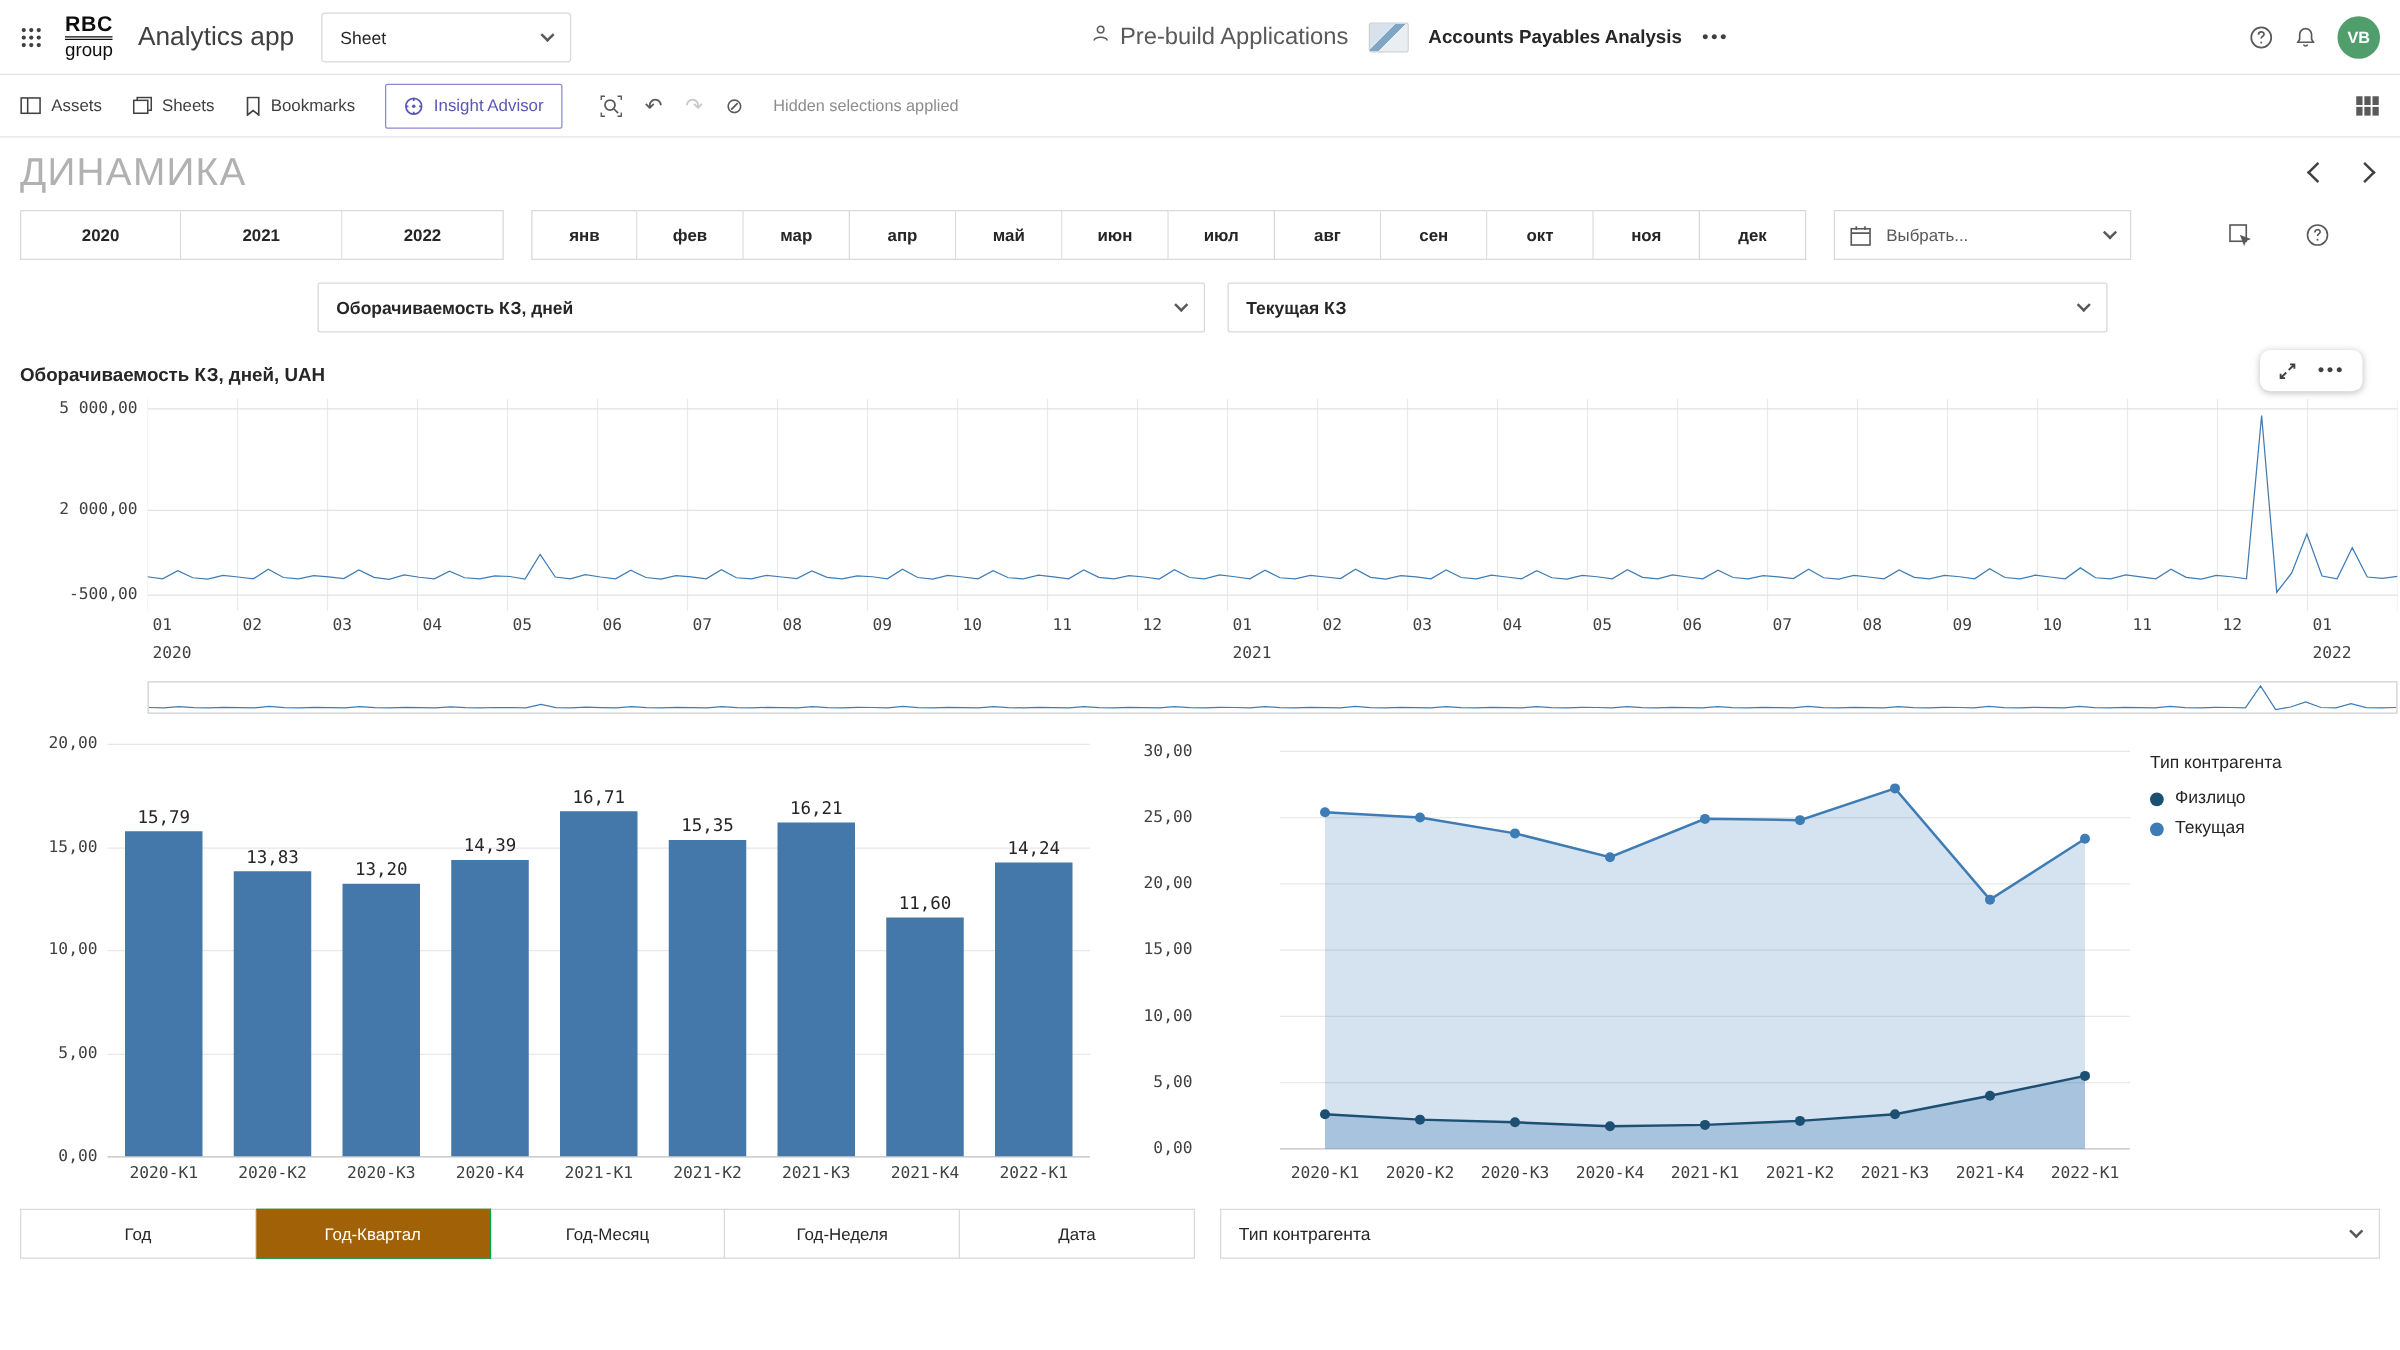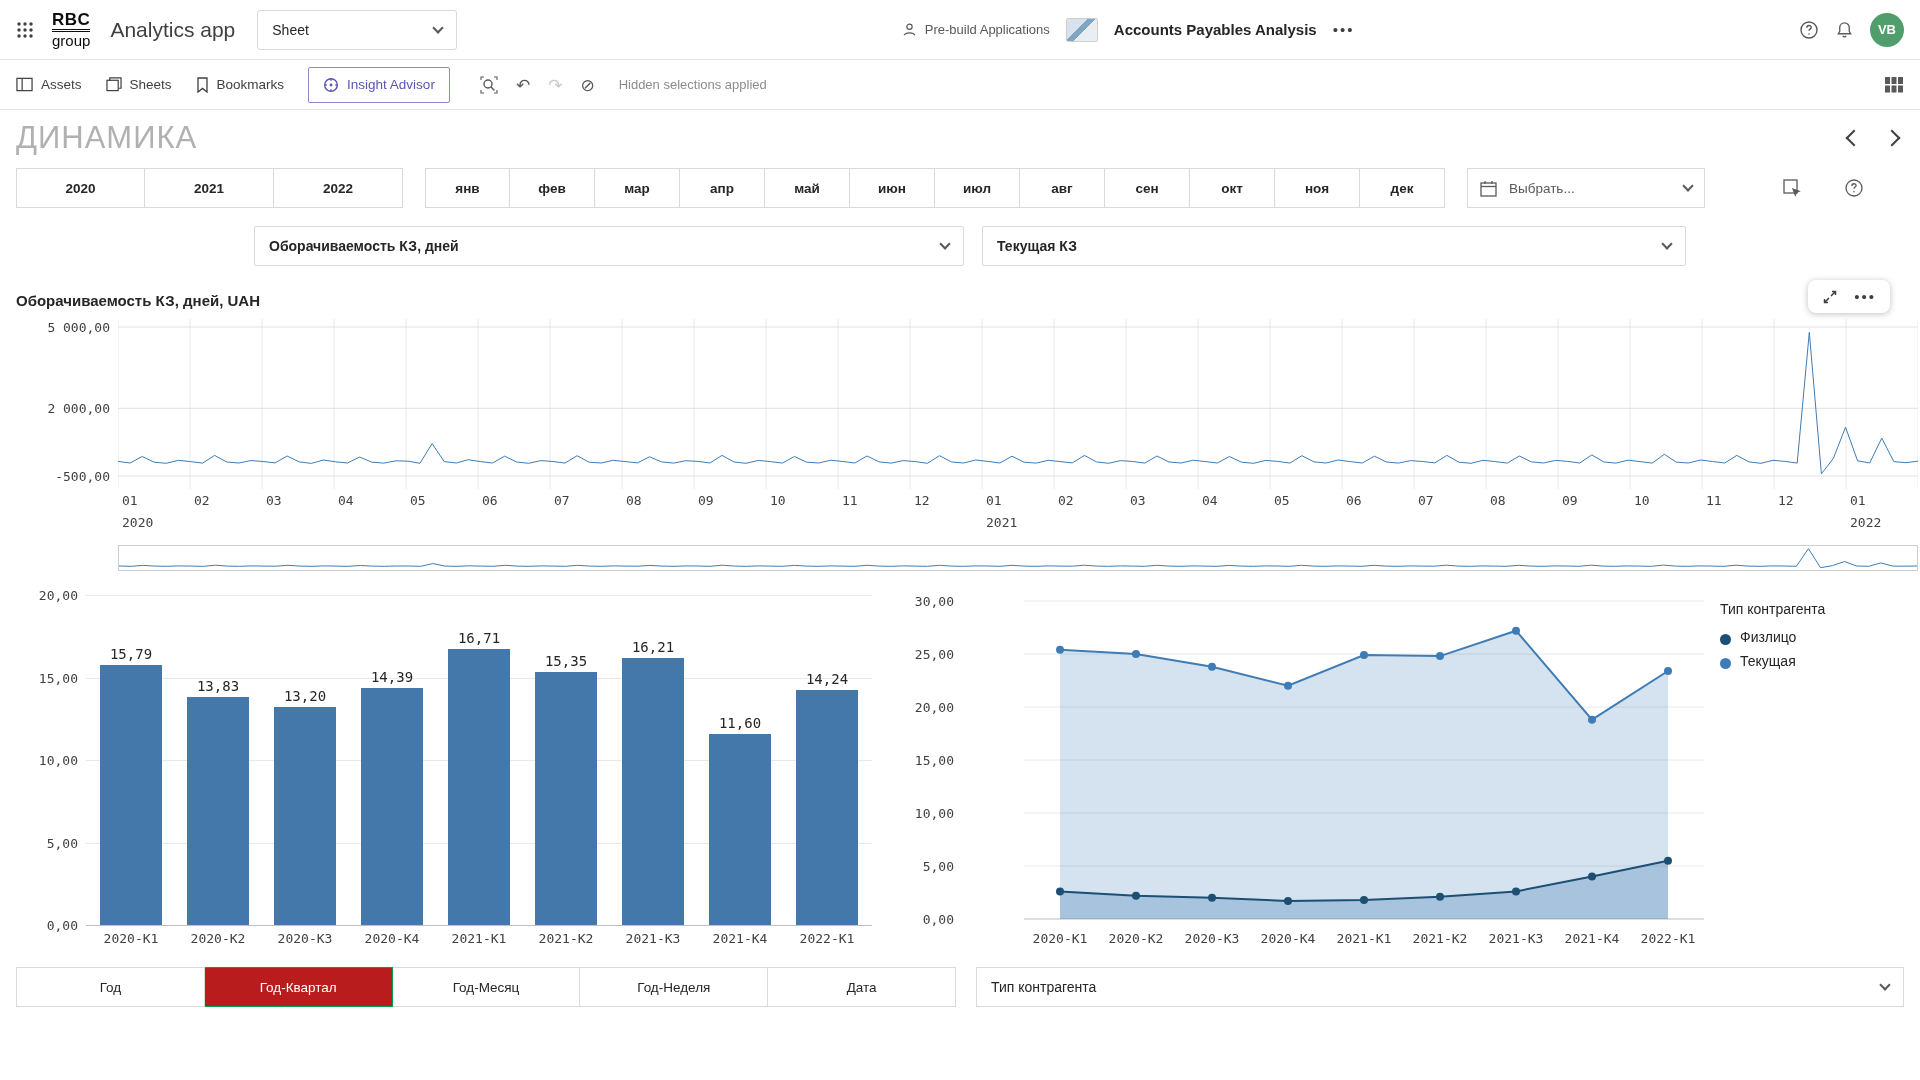--- a/index.html
+++ b/index.html
@@ -11,21 +11,21 @@
   
   .topbar{height:60px;display:flex;align-items:center;gap:14px;padding:0 16px;border-bottom:1px solid #e4e4e4;background:#fff}
   .iconbtn{display:flex;align-items:center;justify-content:center;cursor:pointer;color:#404040}
   .logo{display:flex;flex-direction:column;align-items:center;line-height:1;margin-left:4px}
   .logo .rbc{font-weight:bold;font-size:17px;color:#0d0d0d;border-bottom:3px double #0d0d0d;padding-bottom:1px;letter-spacing:.5px}
   .logo .group{font-size:15px;color:#0d0d0d;margin-top:1px}
   .app-title{font-size:21px;color:#404040;margin:0 8px 0 6px;white-space:nowrap}
   .sheet-select{width:200px;height:40px;border:1px solid #d9d9d9;border-radius:3px;display:flex;align-items:center;justify-content:space-between;padding:0 14px;font-size:14px;color:#262626;cursor:pointer;background:#fff}
   .chev{width:8px;height:8px;border-right:2px solid #595959;border-bottom:2px solid #595959;transform:rotate(45deg);margin-top:-4px}
   .center-cluster{display:flex;align-items:center;gap:16px;margin:0 auto}
-  .muted-label{font-size:13px;color:#595959;display:flex;align-items:center;gap:8px;cursor:pointer}
+  .muted-label{font-size:19px;color:#595959;display:flex;align-items:flex-start;gap:8px;cursor:pointer}
   .thumb{width:32px;height:24px;border:1px solid #cfcfcf;border-radius:2px;background:linear-gradient(135deg,#d7e2ec 0 40%,#7fa6c4 40% 55%,#e9eef3 55% 100%)}
   .doc-title{font-size:15px;font-weight:bold;color:#262626;white-space:nowrap}
   .more-dots{font-size:15px;letter-spacing:2px;color:#404040;cursor:pointer}
   .right-cluster{display:flex;align-items:center;gap:16px}
   .ask-box{width:250px;height:40px;border:1px solid #d9d9d9;border-radius:3px;display:flex;align-items:center;gap:9px;padding:0 12px;background:#fff}
   .ask-box input{border:none;outline:none;flex:1;font-size:13.5px;color:#404040;font-family:inherit;background:transparent}
   .ask-box input::placeholder{color:#b4b4b4}
   .avatar{width:34px;height:34px;border-radius:50%;display:flex;align-items:center;justify-content:center;color:#fff;font-size:13px;font-weight:bold;cursor:pointer}
 
   
@@ -513,21 +513,21 @@
        <span>Текущая</span>
      </div>
           </div>
       </div>
     </section>
   </div>
 
   <div class="footer-row">
     <div class="tabs">
         <div class="tab">Год</div>
-        <div class="tab active" style="background:#b91c1c;border-color:#00a14d">Год-Квартал</div>
+        <div class="tab active" style="background:#a16207;border-color:#00a14d">Год-Квартал</div>
         <div class="tab">Год-Месяц</div>
         <div class="tab">Год-Неделя</div>
         <div class="tab">Дата</div>
       </div>
     <div class="cp-dropdown">
       <span>Тип контрагента</span>
       <span class="chev"></span>
     </div>
   </div>
 

